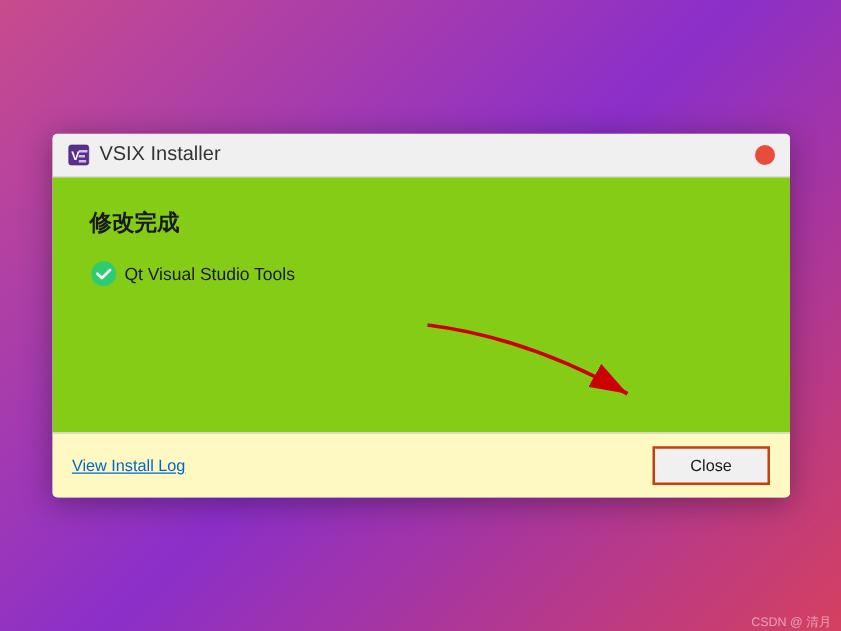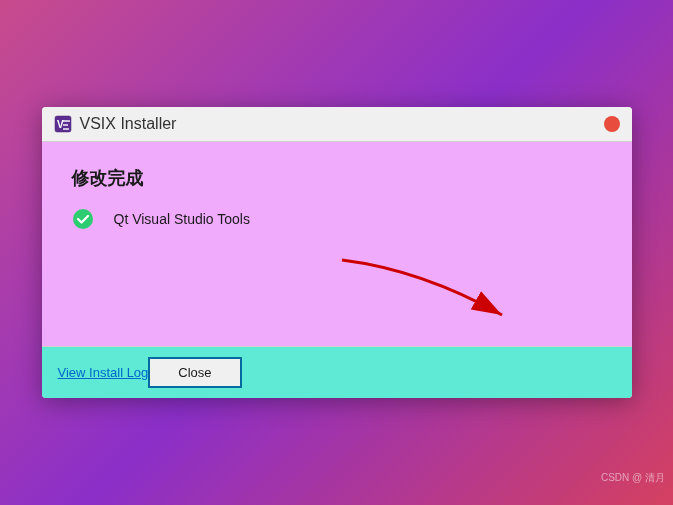--- a/index.html
+++ b/index.html
@@ -65,42 +65,42 @@
       width: 16px;
       height: 16px;
       background: #e74c3c;
       border-radius: 50%;
       cursor: pointer;
       border: none;
     }
 
     .content {
       padding: 24px 30px 16px 30px;
-      background: #f0abfc;
+      background: #84cc16;
     }
 
     .main-title {
       font-size: 18px;
       font-weight: 700;
       color: #1a1a1a;
       margin-bottom: 18px;
     }
 
     .description {
       font-size: 13px;
       color: #333;
       line-height: 1.6;
       margin-bottom: 28px;
       max-width: 480px;
     }
 
     .package-item {
       display: flex;
       align-items: center;
-      gap: 20px;
+      gap: 6px;
       margin-bottom: 20px;
     }
 
     .check-icon {
       width: 22px;
       height: 22px;
       flex-shrink: 0;
     }
 
     .package-name {
@@ -113,49 +113,50 @@
       height: 80px;
     }
 
     .arrow-svg {
       position: absolute;
       right: 80px;
       top: 0;
     }
 
     .footer {
-      background: #5eead4;
+      background: #fef9c3;
       padding: 10px 16px;
       display: flex;
       align-items: center;
+      justify-content: space-between;
       border-top: 1px solid #d0d0d0;
     }
 
     .view-log-link {
       color: #0066cc;
       text-decoration: underline;
       font-size: 13px;
       cursor: pointer;
       background: none;
       border: none;
     }
 
     .close-button {
       padding: 6px 28px;
       background: #f0f0f0;
-      border: 2px solid #0369a1;
+      border: 2px solid #c2410c;
       font-size: 13px;
       cursor: pointer;
       color: #1a1a1a;
       min-width: 80px;
     }
 
     .watermark {
       position: absolute;
-      bottom: 20px;
+      bottom: 0;
       right: 8px;
       font-size: 10px;
       color: rgba(255,255,255,0.5);
     }
   </style>
 </head>
 <body>
 
 <div class="window">
 

